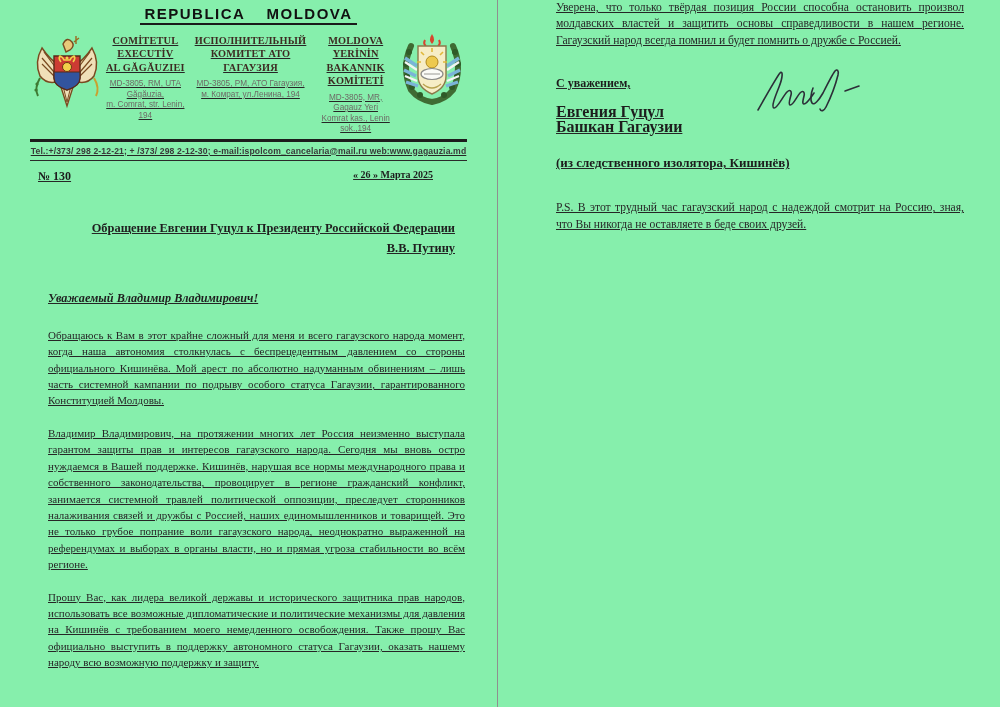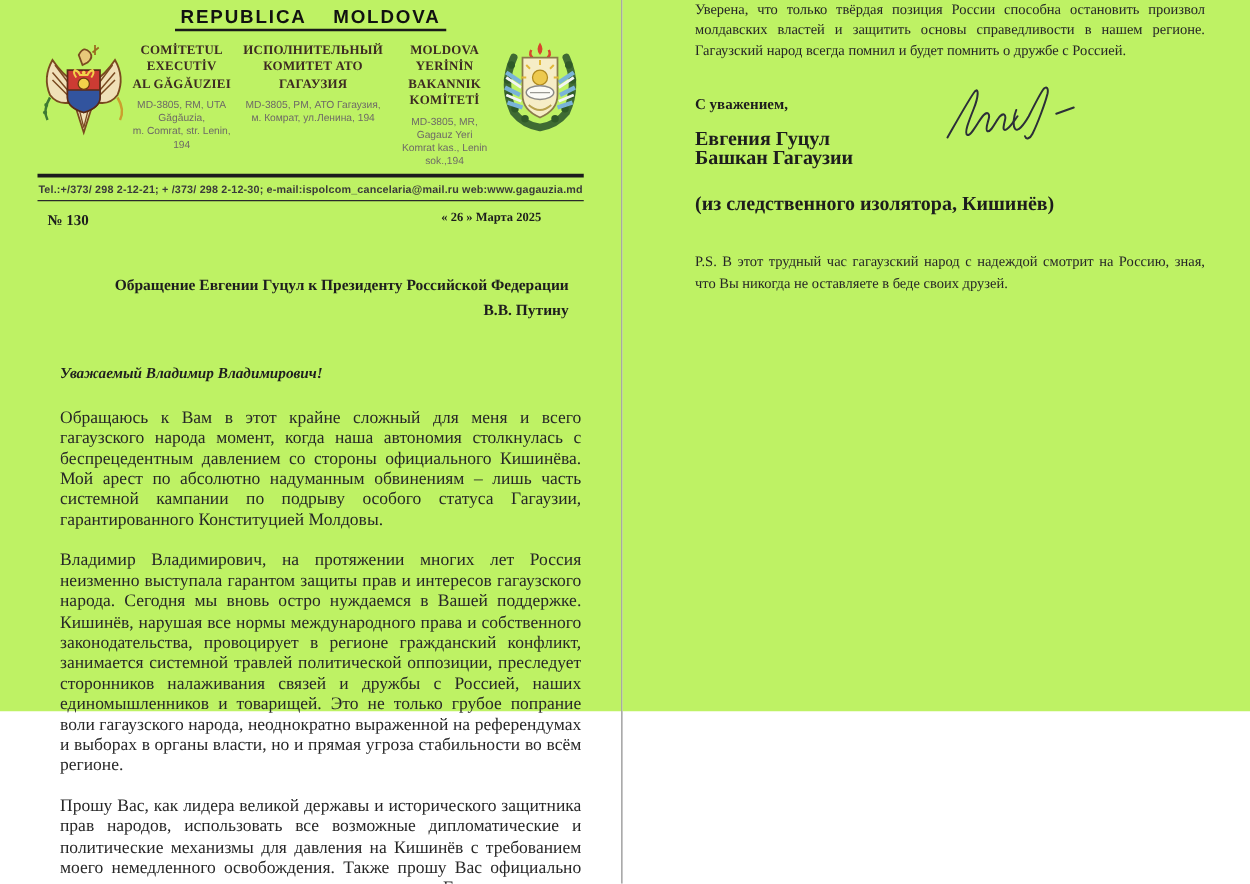--- a/index.html
+++ b/index.html
@@ -3,21 +3,21 @@
 <meta charset="utf-8">
 <style>
   html,body{margin:0;padding:0;}
   body{
     width:1000px;height:707px;position:relative;
     background:#ffffff;
     font-family:"Liberation Serif", serif;
     color:#262626;
     overflow:hidden;
   }
-  .page{position:absolute;top:0;height:569px;background:#bef264;}
+  .page{position:absolute;top:0;height:707px;background:#86efac;text-decoration:underline;}
   .page1{left:0;width:497px;padding:0;box-sizing:border-box;}
   .page2{left:498px;width:502px;box-sizing:border-box;padding:0 36px 0 58px;}
   .page-divider{position:absolute;left:497px;top:0;width:1px;height:707px;background:#8f8f8f;}
 
   
   .lh-wrap{padding:5px 30px 0 30px;}
   .country-title{
     text-align:center;
     font-family:"Liberation Sans", sans-serif;
     font-weight:bold;font-size:15px;color:#111;
@@ -56,30 +56,30 @@
     margin-top:35px;text-align:right;
     font-weight:bold;font-size:12.4px;line-height:1.55;color:#1e1e1e;
     padding:0 10px;
   }
   .salutation{
     margin-top:33px;
     font-weight:bold;font-style:italic;font-size:12.2px;color:#1e1e1e;
   }
   .para{
     margin-top:16px;
-    font-size:14px;line-height:16.4px;
+    font-size:11px;line-height:16.4px;
     text-align:justify;color:#272727;
   }
   .para.first{margin-top:21px;}
 
   
   .p2-para{font-size:11.6px;line-height:16.4px;text-align:justify;color:#272727;}
   .closing{margin-top:27px;font-weight:bold;font-size:12px;color:#1d1d1d;}
   .signer{margin-top:13px;font-weight:bold;font-size:16px;line-height:15px;color:#1d1d1d;}
-  .location-note{margin-top:21px;font-weight:bold;font-size:16px;color:#1d1d1d;}
+  .location-note{margin-top:21px;font-weight:bold;font-size:13px;color:#1d1d1d;}
   .postscript{margin-top:29px;font-size:11.6px;line-height:16.4px;text-align:justify;color:#272727;}
   .signature{position:absolute;left:252px;top:66px;width:118px;height:52px;}
 </style>
 </head>
 <body>
 
 <div class="page page1">
 
   <div class="lh-wrap">
 

